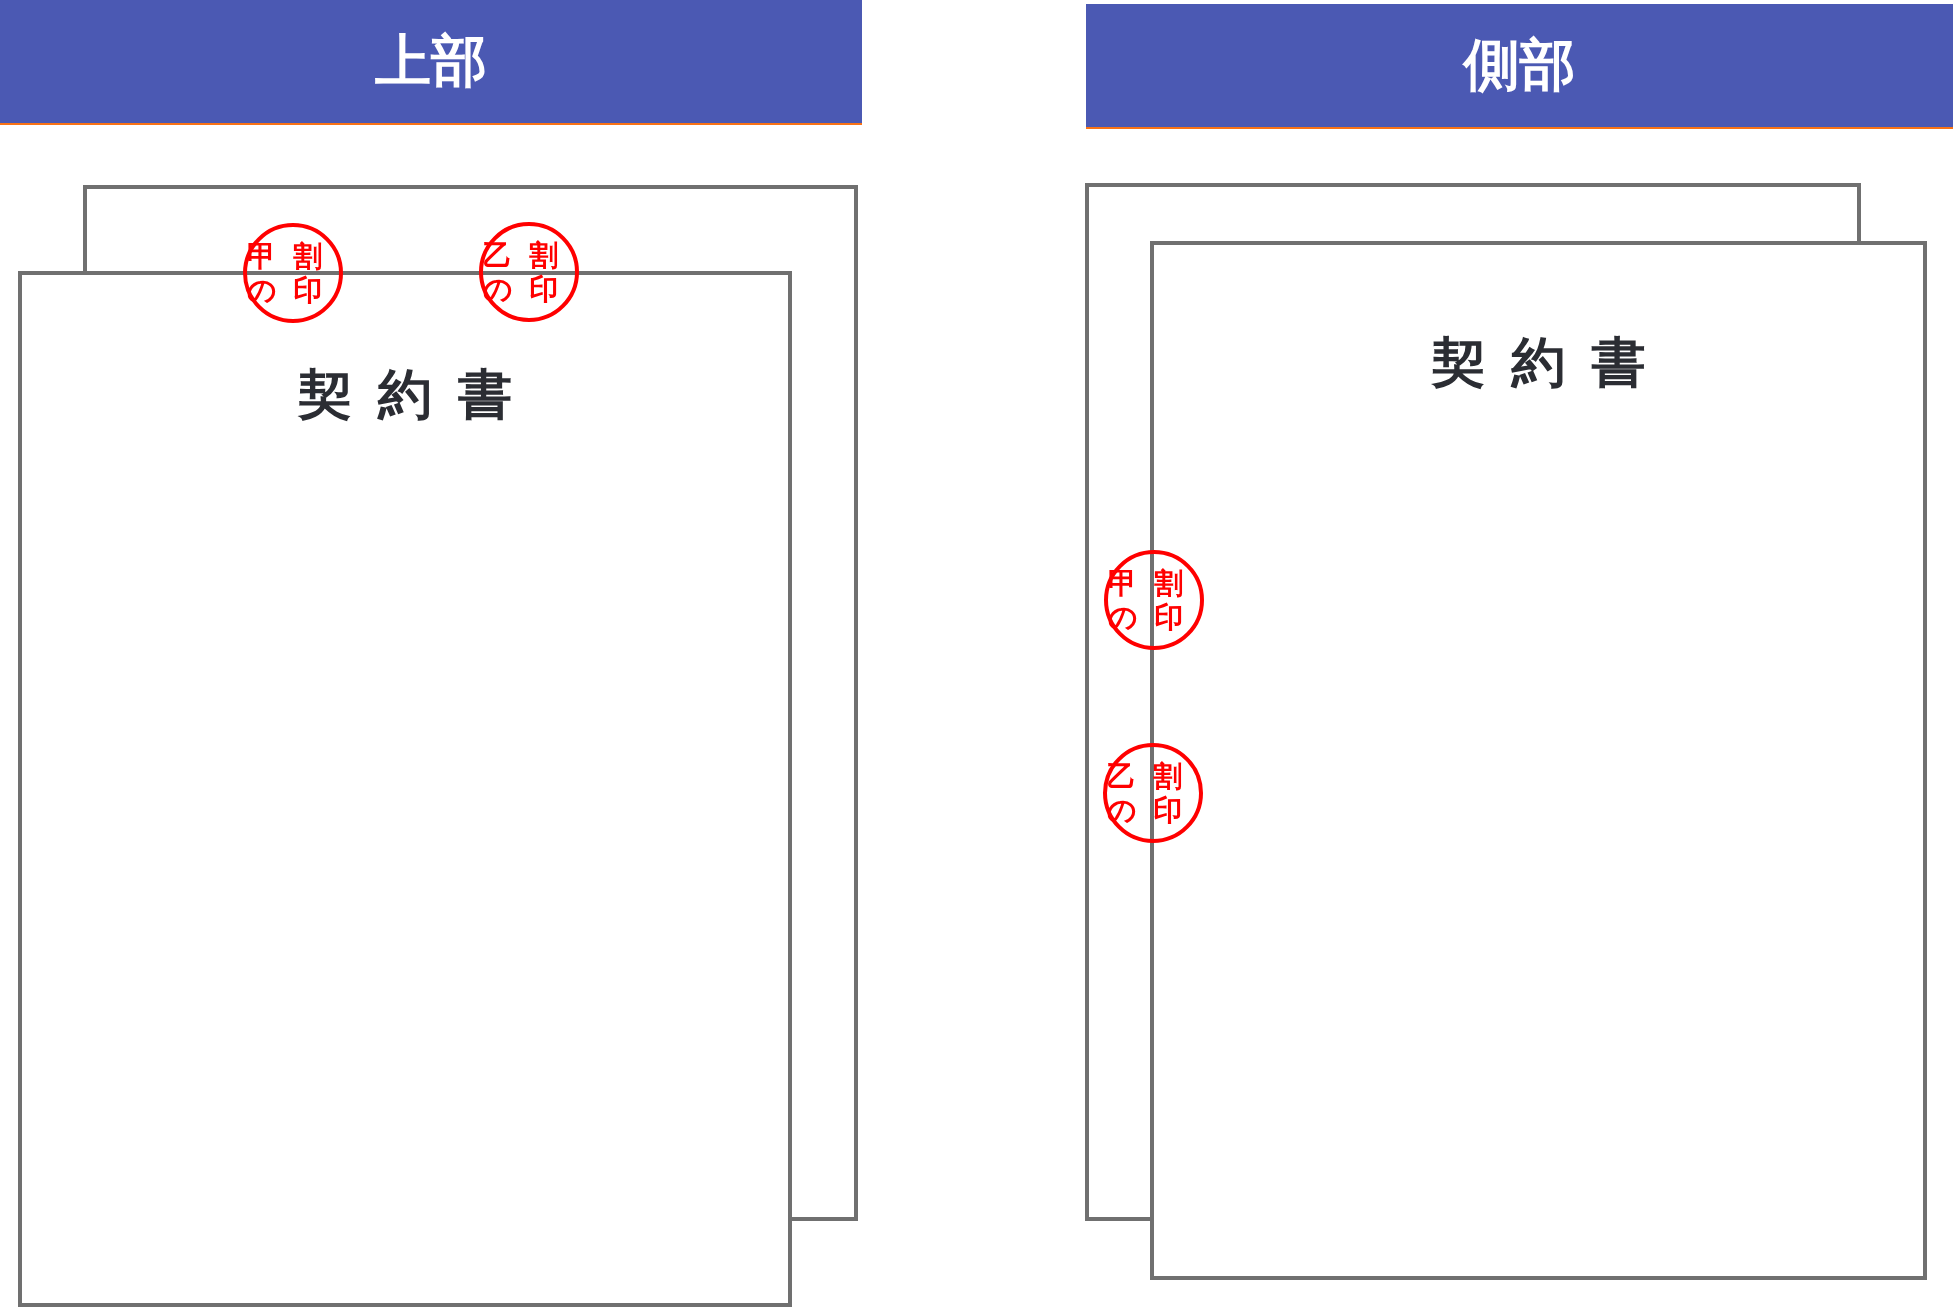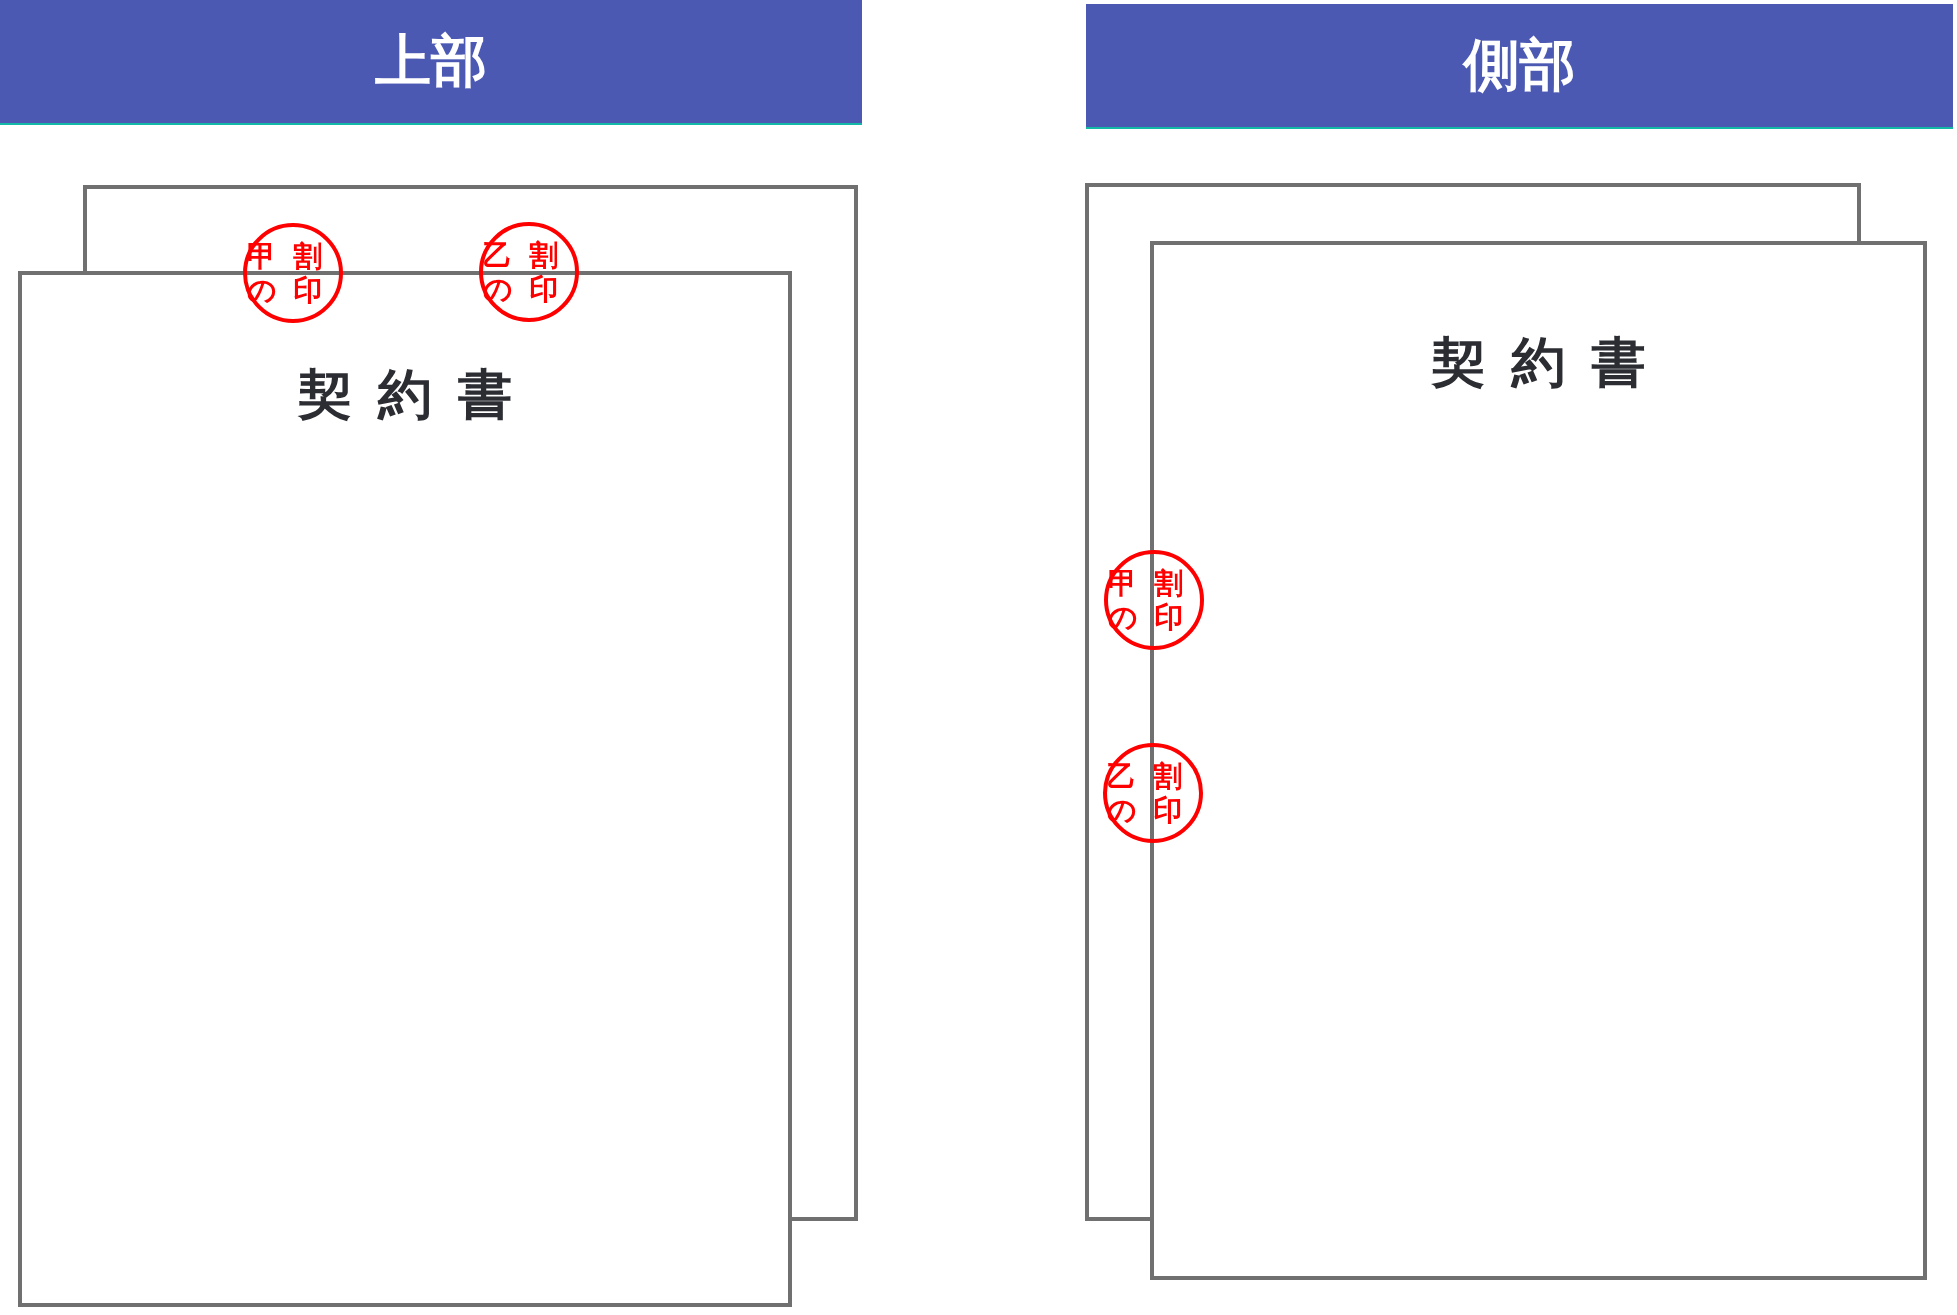--- a/index.html
+++ b/index.html
@@ -17,21 +17,21 @@
     .header {
       position: absolute;
       background: #4b59b3;
       color: #ffffff;
       display: flex;
       align-items: center;
       justify-content: center;
       font-weight: bold;
       font-size: 56px;
       letter-spacing: 0px;
-      border-bottom: 2px solid #14b8a6;
+      border-bottom: 2px solid #f97316;
       box-sizing: border-box;
     }
     #header-top { left: 0; top: 0; width: 862px; height: 125px; }
     #header-side { left: 1086px; top: 4px; width: 867px; height: 125px; }
 
     .doc {
       position: absolute;
       background: #ffffff;
       border: 4px solid #707070;
       box-sizing: border-box;

